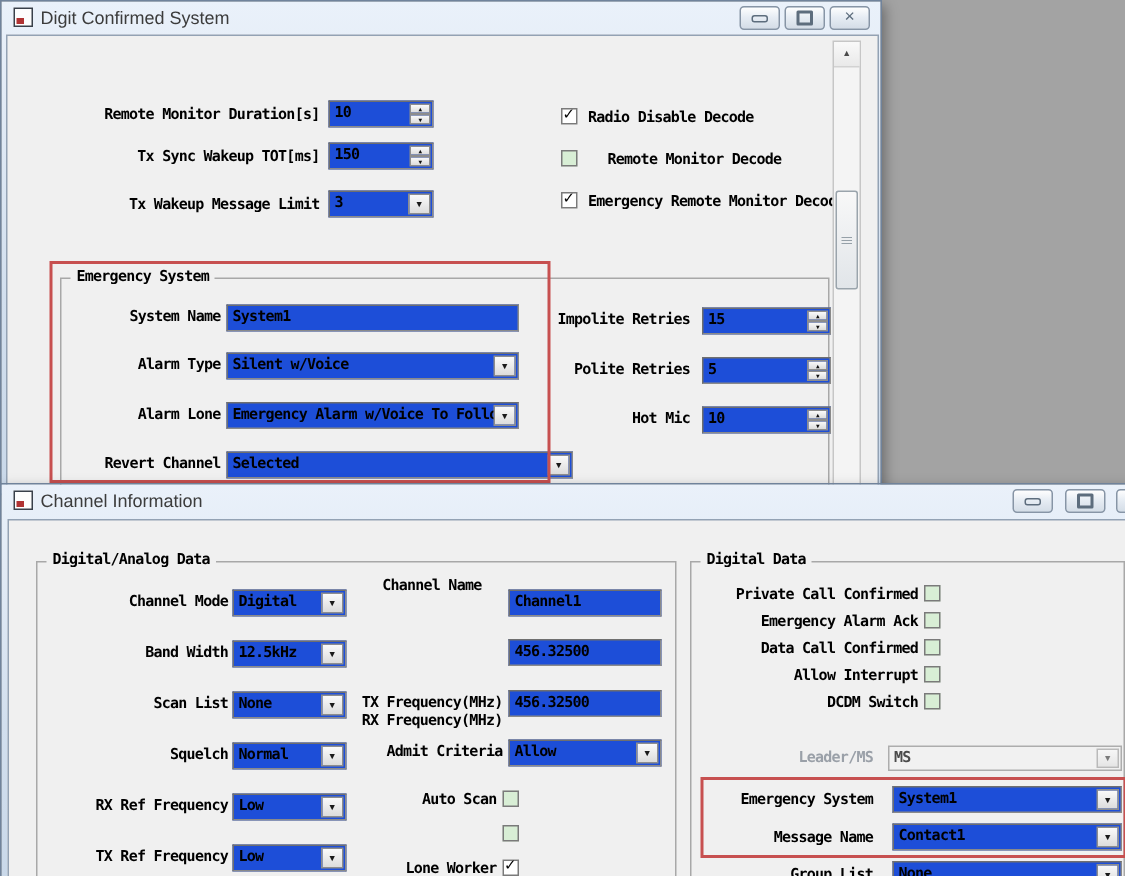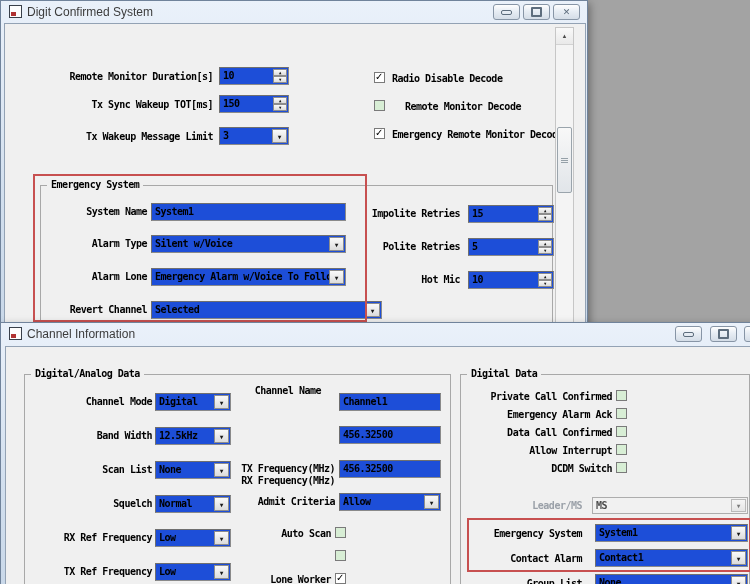--- a/index.html
+++ b/index.html
@@ -326,21 +326,21 @@
       <span class="val">MS</span>
       <span class="ddbtn"></span>
     </div>
 
     <span class="lbl" style="left:430px;top:181px;width:146px;">Emergency System</span>
     <div class="fld" style="left:589px;top:177px;width:153px;">
       <span class="val">System1</span>
       <span class="ddbtn"></span>
     </div>
 
-    <span class="lbl" style="left:430px;top:206px;width:146px;">Contact Alarm</span>
+    <span class="lbl" style="left:430px;top:206px;width:146px;">Message Name</span>
     <div class="fld" style="left:589px;top:202px;width:153px;">
       <span class="val">Contact1</span>
       <span class="ddbtn"></span>
     </div>
 
     <span class="lbl" style="left:430px;top:231px;width:146px;">Group List</span>
     <div class="fld" style="left:589px;top:227px;width:153px;">
       <span class="val">None</span>
       <span class="ddbtn"></span>
     </div>

